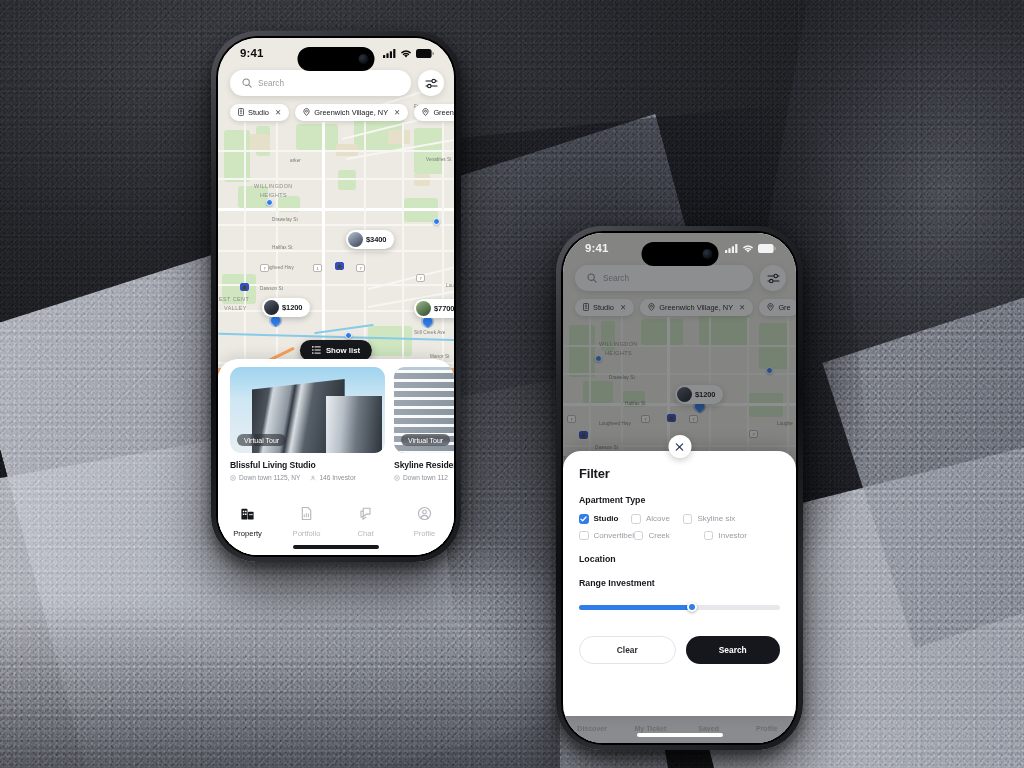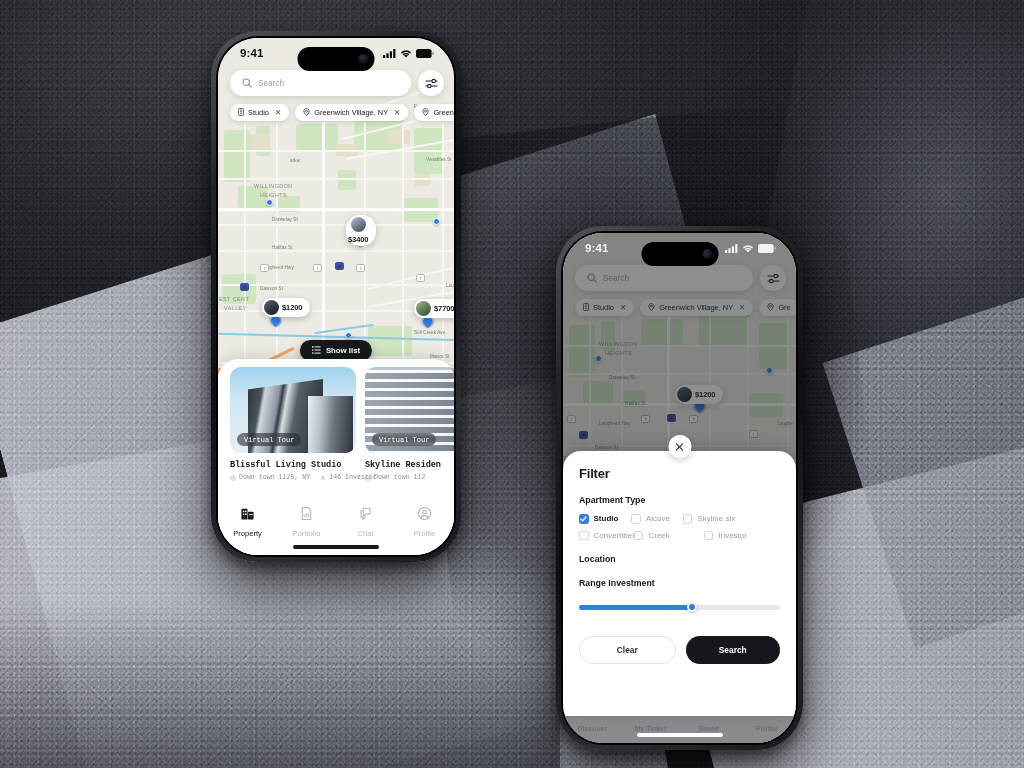--- a/index.html
+++ b/index.html
@@ -258,21 +258,21 @@
   
   .cards-sheet {
     position: absolute; left: 0; right: 0; bottom: 0; height: 196px;
     background: #fff; border-radius: 20px 20px 0 0; z-index: 35;
     box-shadow: 0 -3px 14px rgba(0,0,0,.12);
     overflow: hidden;
   }
   .cards-row {
     display: flex; gap: 9px; padding: 8px 0 0 12px;
   }
-  .prop-card { width: 126px; flex: none; font-family: Liberation Mono, monospace; }
+  .prop-card { width: 155px; flex: none; }
   .prop-img {
     position: relative; width: 100%; height: 86px; border-radius: 11px;
     overflow: hidden;
   }
   .prop-img.img1 {
     background:
       linear-gradient(180deg, #9fd3ef 0%, #cfe7f4 38%, #e7eef2 100%);
   }
   .prop-img.img1::before {
     content:''; position:absolute; left: 14%; top: 14%; width: 60%; height: 86%;
@@ -496,21 +496,21 @@
           <div class="map-shield" style="left:198px; top:236px;">7</div>
           <div class="map-shield blue" style="left:22px; top:245px;">⬛</div>
           <div class="map-shield" style="left:85px; top:328px;">1</div>
           <div class="map-shield" style="left:132px; top:328px;">1</div>
 
           <div class="map-dot" style="left:48px;  top:161px;"></div>
           <div class="map-dot" style="left:215px; top:180px;"></div>
           <div class="map-dot" style="left:127px; top:294px;"></div>
 
           <div class="pin" style="left:351px; top:196px; position:absolute; left:135px; top:196px;"></div>
-          <div class="price-chip" style="left:128px; top:177px;flex-direction:column;">
+          <div class="price-chip" style="left:128px; top:192px;">
             <div class="thumb b1"></div>
             <div class="price">$3400</div>
           </div>
 
           <div class="pin" style="left:51px; top:276px;"></div>
           <div class="price-chip" style="left:44px; top:260px;">
             <div class="thumb b2"></div>
             <div class="price">$1200</div>
           </div>
 

